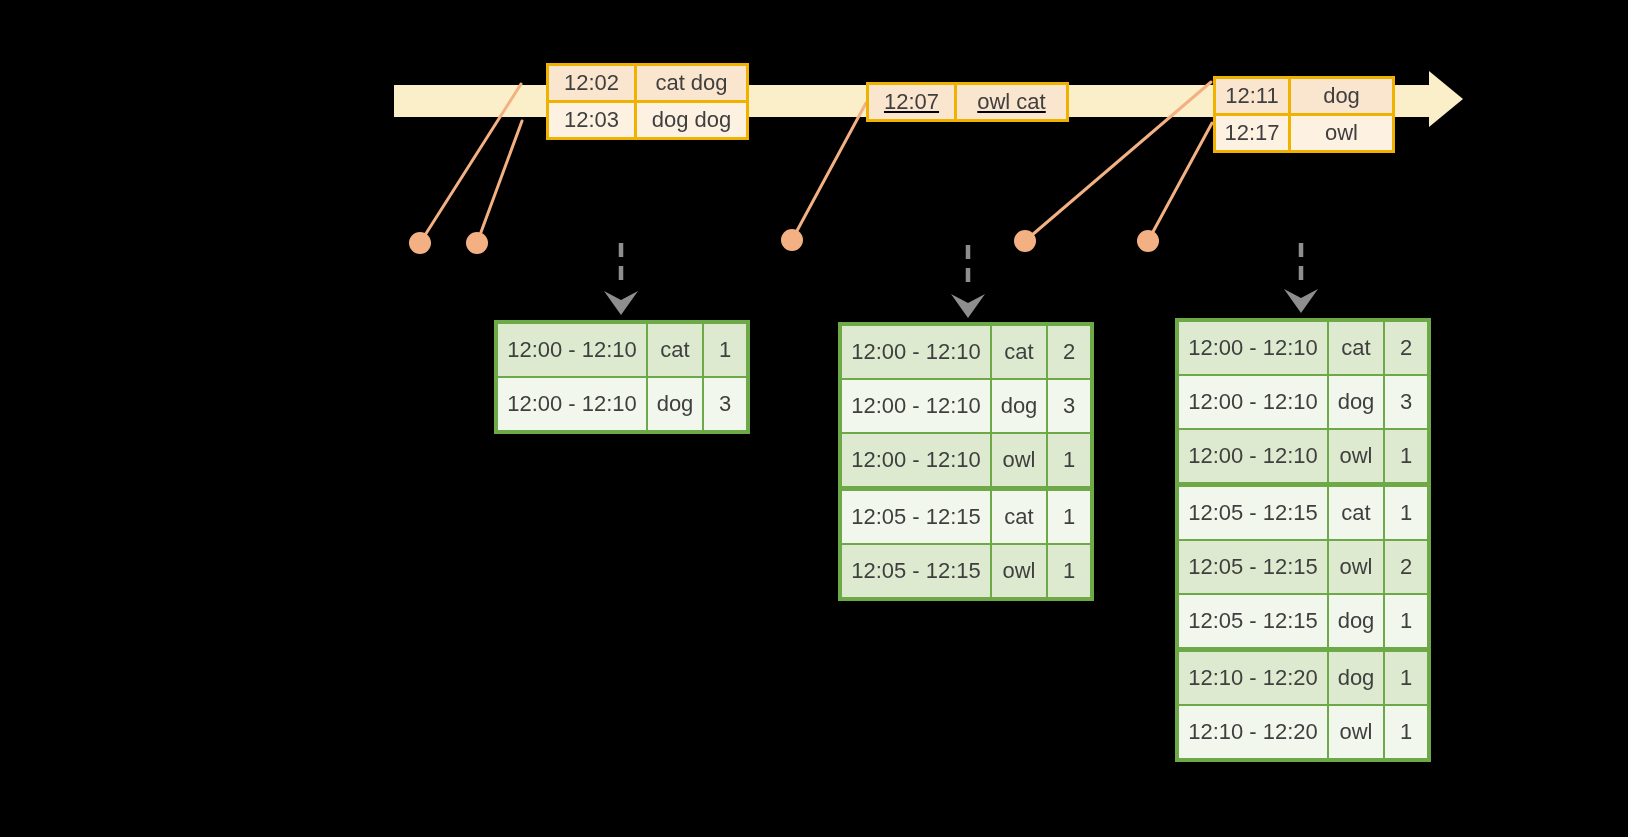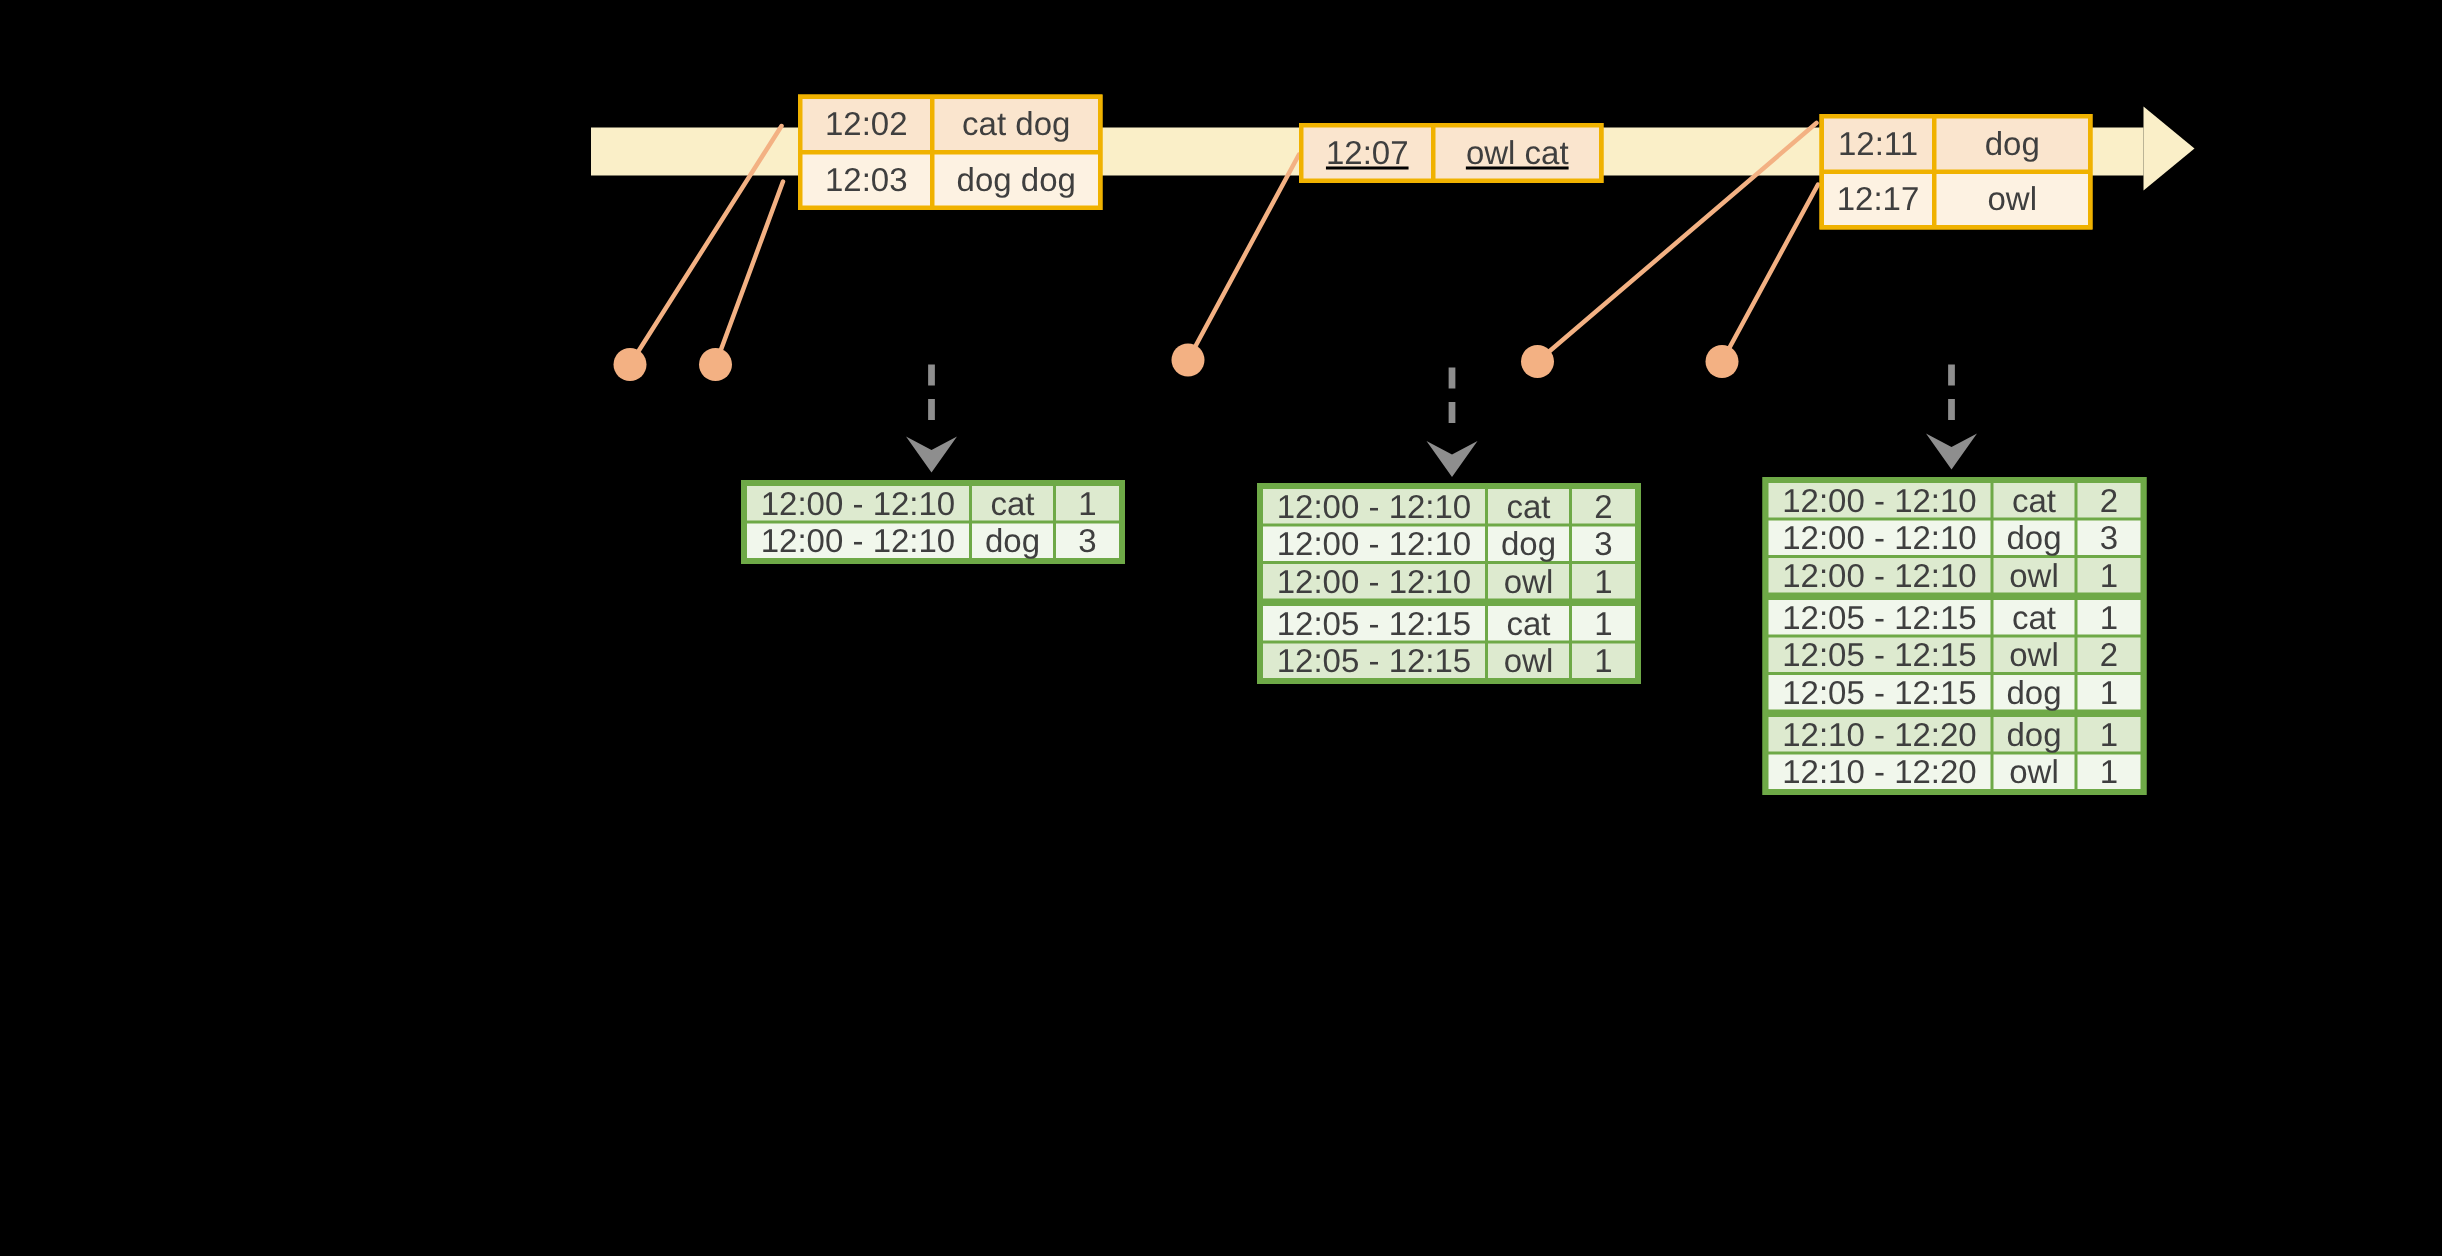--- a/index.html
+++ b/index.html
@@ -24,21 +24,21 @@
   .event-table{border:3px solid var(--event-table-border);
                background:var(--event-table-border);gap:3px;}
   .event-table .trow{grid-template-columns:85px 109px;gap:3px;height:34px;}
   .event-table.narrow .trow{grid-template-columns:72px 101px;}
   .event-table .dark .tcell{background:var(--event-row-dark);}
   .event-table .light .tcell{background:var(--event-row-light);}
 
   
   .result-table{border:4px solid var(--result-table-border);
                 background:var(--result-table-border);gap:2px;}
-  .result-table .trow{grid-template-columns:148px 54px 42px;gap:2px;height:23px;}
+  .result-table .trow{grid-template-columns:148px 54px 42px;gap:2px;height:52px;}
   .result-table .trow.break{margin-top:3px;}
   .result-table .dark .tcell{background:var(--result-row-dark);}
   .result-table .light .tcell{background:var(--result-row-light);}
 </style>
 </head>
 <body>
 
 <div class="stage">
 
   <svg width="1628" height="837" viewBox="0 0 1628 837">
@@ -61,21 +61,21 @@
     <line class="trig-shaft" x1="621" y1="243" x2="621" y2="288"></line>
     <path class="trig-head" d="M604,291 L621,300 L638,291 L621,315 Z"></path>
 
     <line class="trig-shaft" x1="968" y1="245" x2="968" y2="291"></line>
     <path class="trig-head" d="M951,294 L968,303 L985,294 L968,318 Z"></path>
 
     <line class="trig-shaft" x1="1301" y1="243" x2="1301" y2="286"></line>
     <path class="trig-head" d="M1284,289 L1301,298 L1318,289 L1301,313 Z"></path>
   </svg>
 
-  <div class="dtable event-table" style="left:532px;top:63px;">
+  <div class="dtable event-table" style="left:546px;top:63px;">
       <div class="trow dark">
         <div class="tcell">12:02</div>
         <div class="tcell">cat dog</div>
       </div>
       <div class="trow light">
         <div class="tcell">12:03</div>
         <div class="tcell">dog dog</div>
       </div>
     </div>
 

